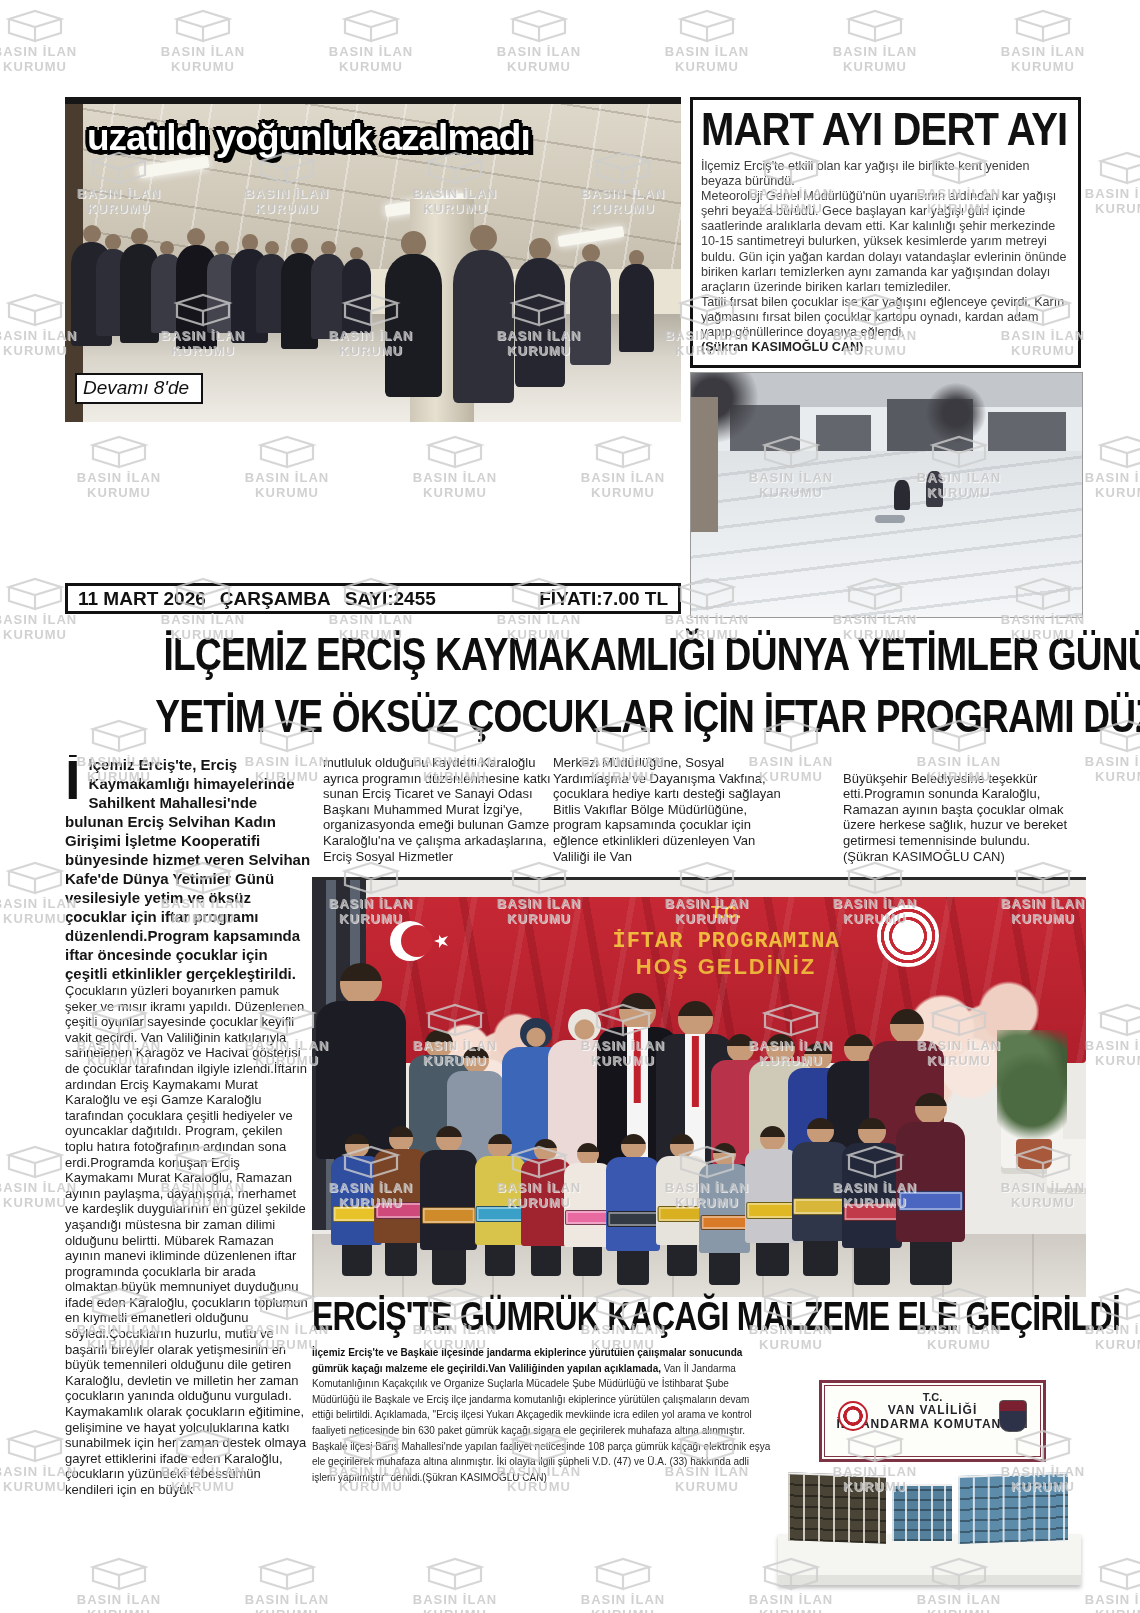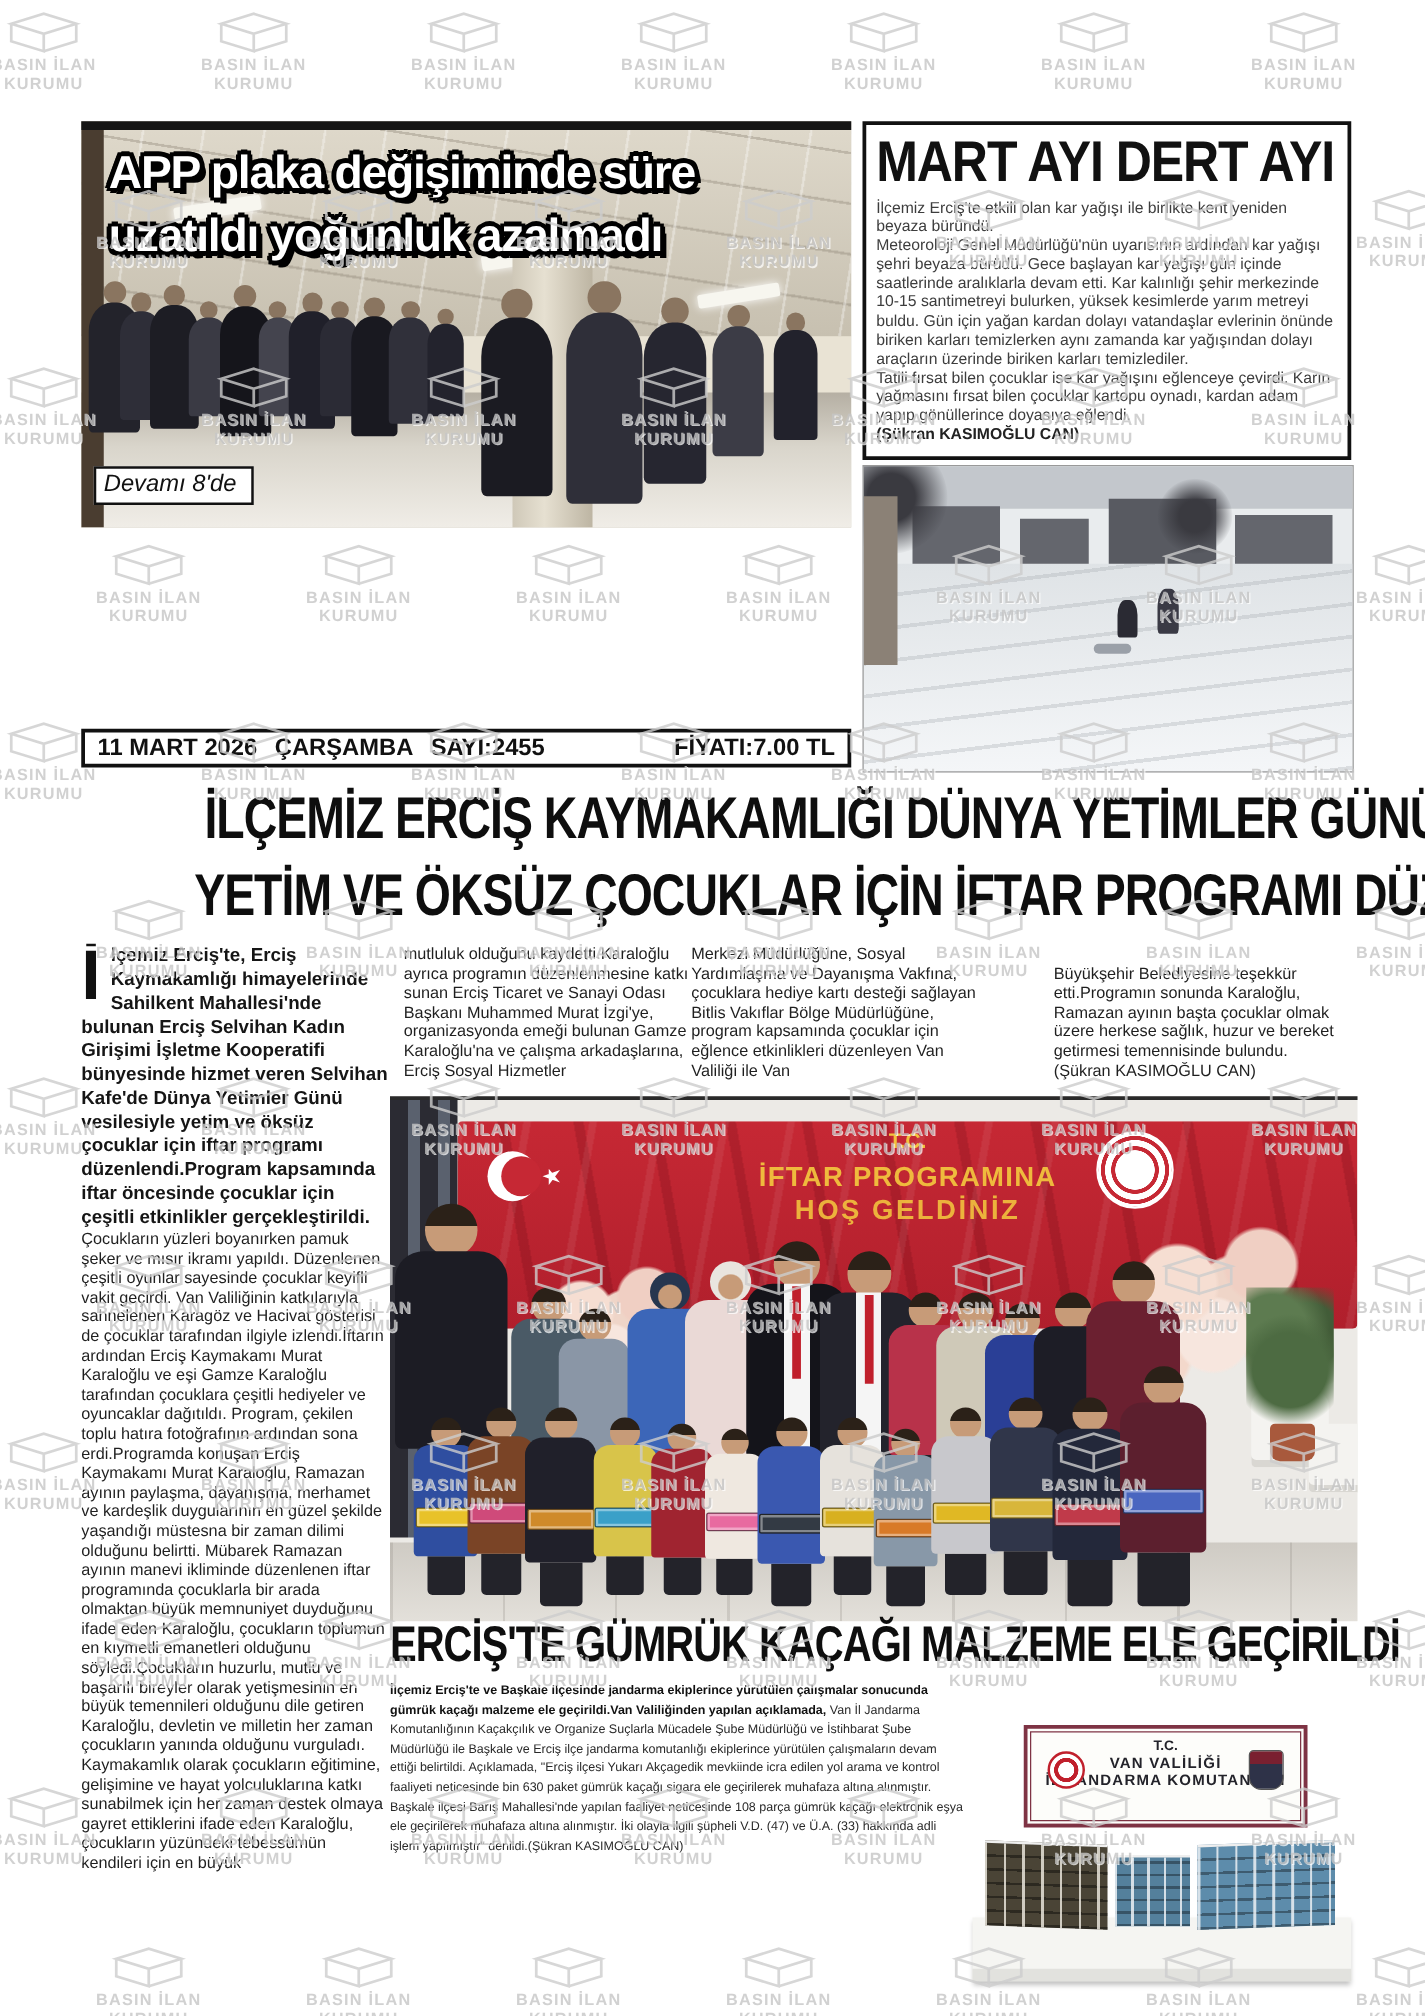--- a/index.html
+++ b/index.html
@@ -96,21 +96,21 @@
   .pg-window{position:absolute;left:0;top:0;width:7%;height:84%;
       background:repeating-linear-gradient(90deg,#2b2b33 0 14px,#5a616e 14px 24px);}
   .pg-banner{position:absolute;left:7%;top:4%;width:93%;height:40%;
       background:
         repeating-linear-gradient(100deg,rgba(255,255,255,.07) 0 6px,transparent 6px 52px),
         repeating-linear-gradient(80deg,rgba(80,0,10,.18) 0 8px,transparent 8px 60px),
         linear-gradient(#c62834,#b01f2c);
       border-radius:4px;text-align:center;color:#f2c23e;font-weight:800;}
   .pg-banner .b1{font-size:17px;margin-top:6px;}
   .pg-banner .b2{font-size:25px;letter-spacing:1px;}
-  .pg-banner .b3{font-size:22px;letter-spacing:1px;margin-top:6px;opacity:.95;}
+  .pg-banner .b3{font-size:22px;letter-spacing:1px;margin-top:6px;opacity:.95;font-family:Liberation Mono, monospace;}
   .pg-banner .b4{font-size:22px;letter-spacing:2px;opacity:.9;}
   .pg-crescent{position:absolute;left:9.5%;top:8%;}
   .pg-emblem{position:absolute;left:73%;top:6%;width:58px;height:58px;border-radius:50%;
       background:radial-gradient(circle at 50% 50%,#fff 0 38%,#c62834 39% 46%,#fff 47% 58%,#c62834 59% 66%,#fff 67%);
       border:2px solid #fff;}
   .pg-blossom{position:absolute;border-radius:50%;
       background:radial-gradient(circle at 30% 35%,#f6ded2 0 18%,transparent 20%),
                  radial-gradient(circle at 65% 25%,#f0cfc3 0 16%,transparent 18%),
                  radial-gradient(circle at 45% 60%,#f7e6de 0 20%,transparent 22%),
                  radial-gradient(circle at 75% 65%,#eccabc 0 17%,transparent 19%),
@@ -243,21 +243,20 @@
         <div class="ps" style="left: 82%; bottom: 18%; height: 38%; width: 41.0856px;">
           <div class="hd"></div>
           <div class="bd" style="background:#3c3c46"></div>
         </div>
         <div class="ps" style="left: 90%; bottom: 22%; height: 32%; width: 34.5984px;">
           <div class="hd"></div>
           <div class="bd" style="background:#22222c"></div>
         </div>
       </div>
     <div class="headline-overlay">
-      <div>APP plaka değişiminde süre</div>
       <div>uzatıldı yoğunluk azalmadı</div>
     </div>
     <div class="continuation">Devamı 8'de</div>
   </div>
 
   <div class="weather-box">
     <h1 class="weather-title">MART AYI DERT AYI</h1>
     <div class="weather-body">İlçemiz Erciş'te  etkili olan kar yağışı ile birlikte kent yeniden beyaza büründü.
 Meteoroloji Genel Müdürlüğü'nün uyarısının ardından kar yağışı şehri beyaza bürüdü. Gece başlayan kar yağışı gün içinde saatlerinde aralıklarla devam etti. Kar kalınlığı şehir merkezinde 10-15 santimetreyi bulurken, yüksek kesimlerde yarım metreyi buldu. Gün için yağan kardan dolayı vatandaşlar evlerinin önünde biriken karları temizlerken aynı zamanda kar yağışından dolayı araçların üzerinde biriken karları temizlediler.
 Tatili fırsat bilen çocuklar ise kar yağışını eğlenceye çevirdi. Karın yağmasını fırsat bilen çocuklar kartopu oynadı, kardan adam yapıp gönüllerince doyasıya eğlendi.</div>

